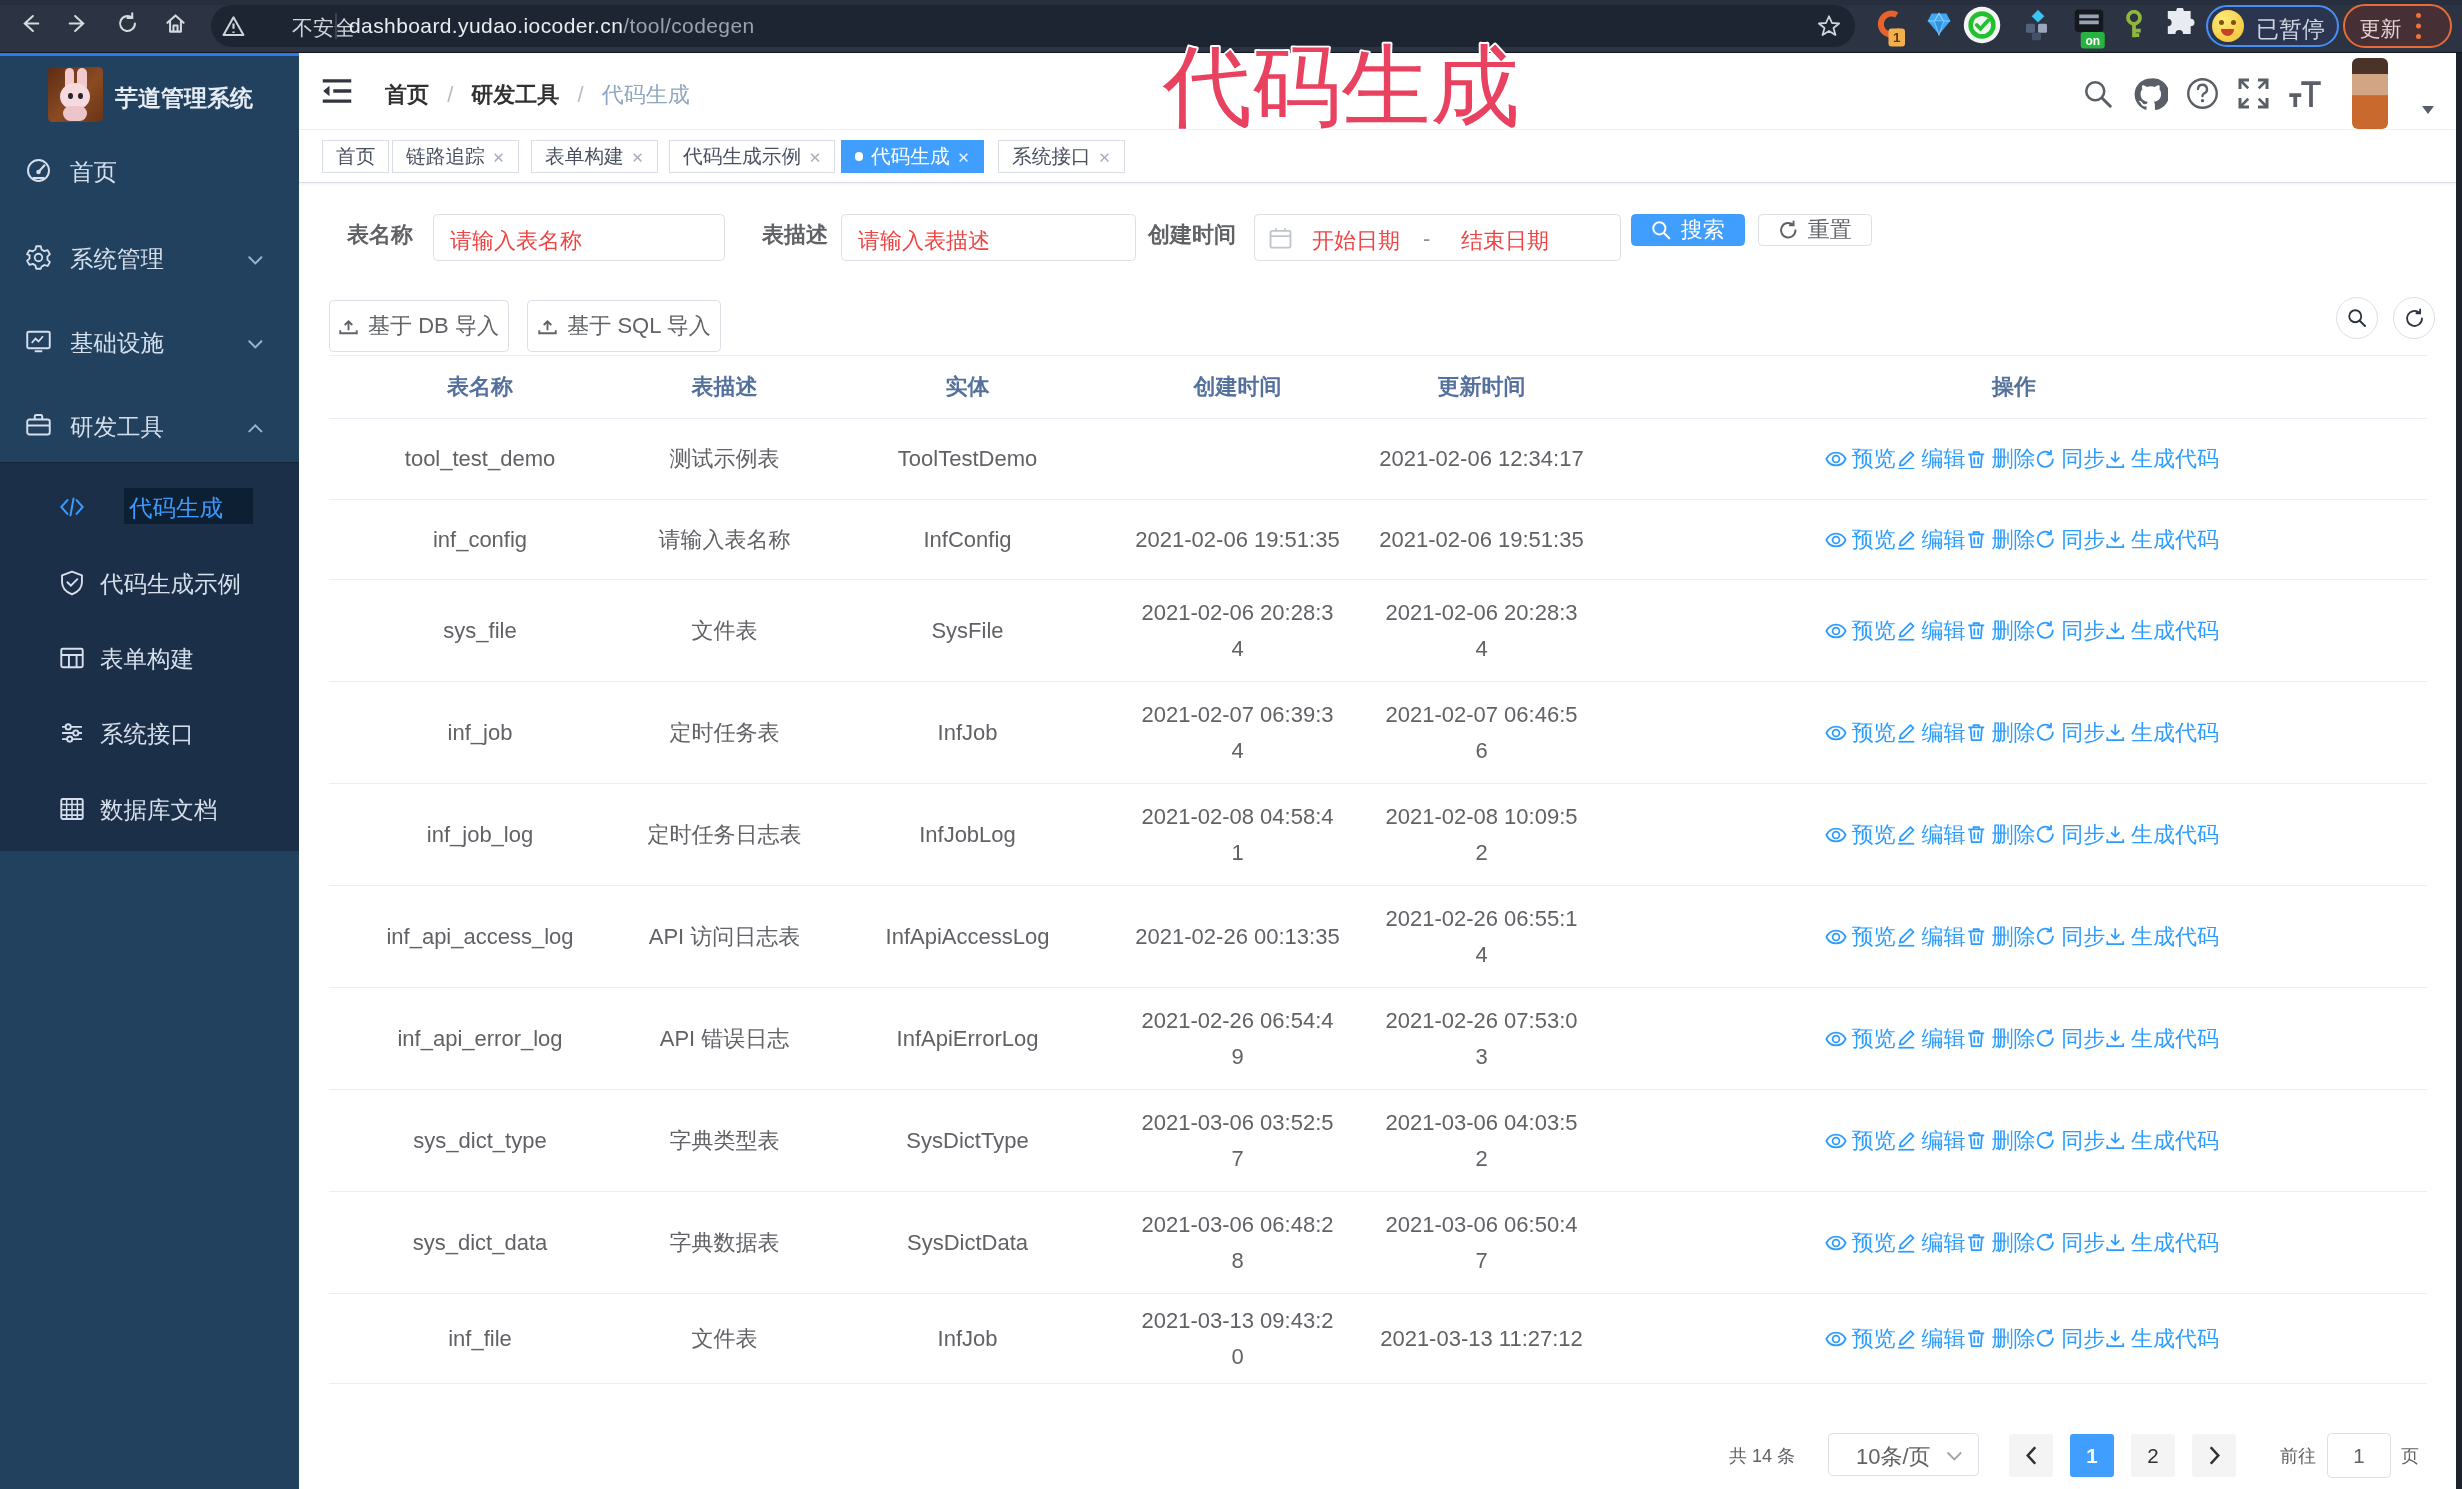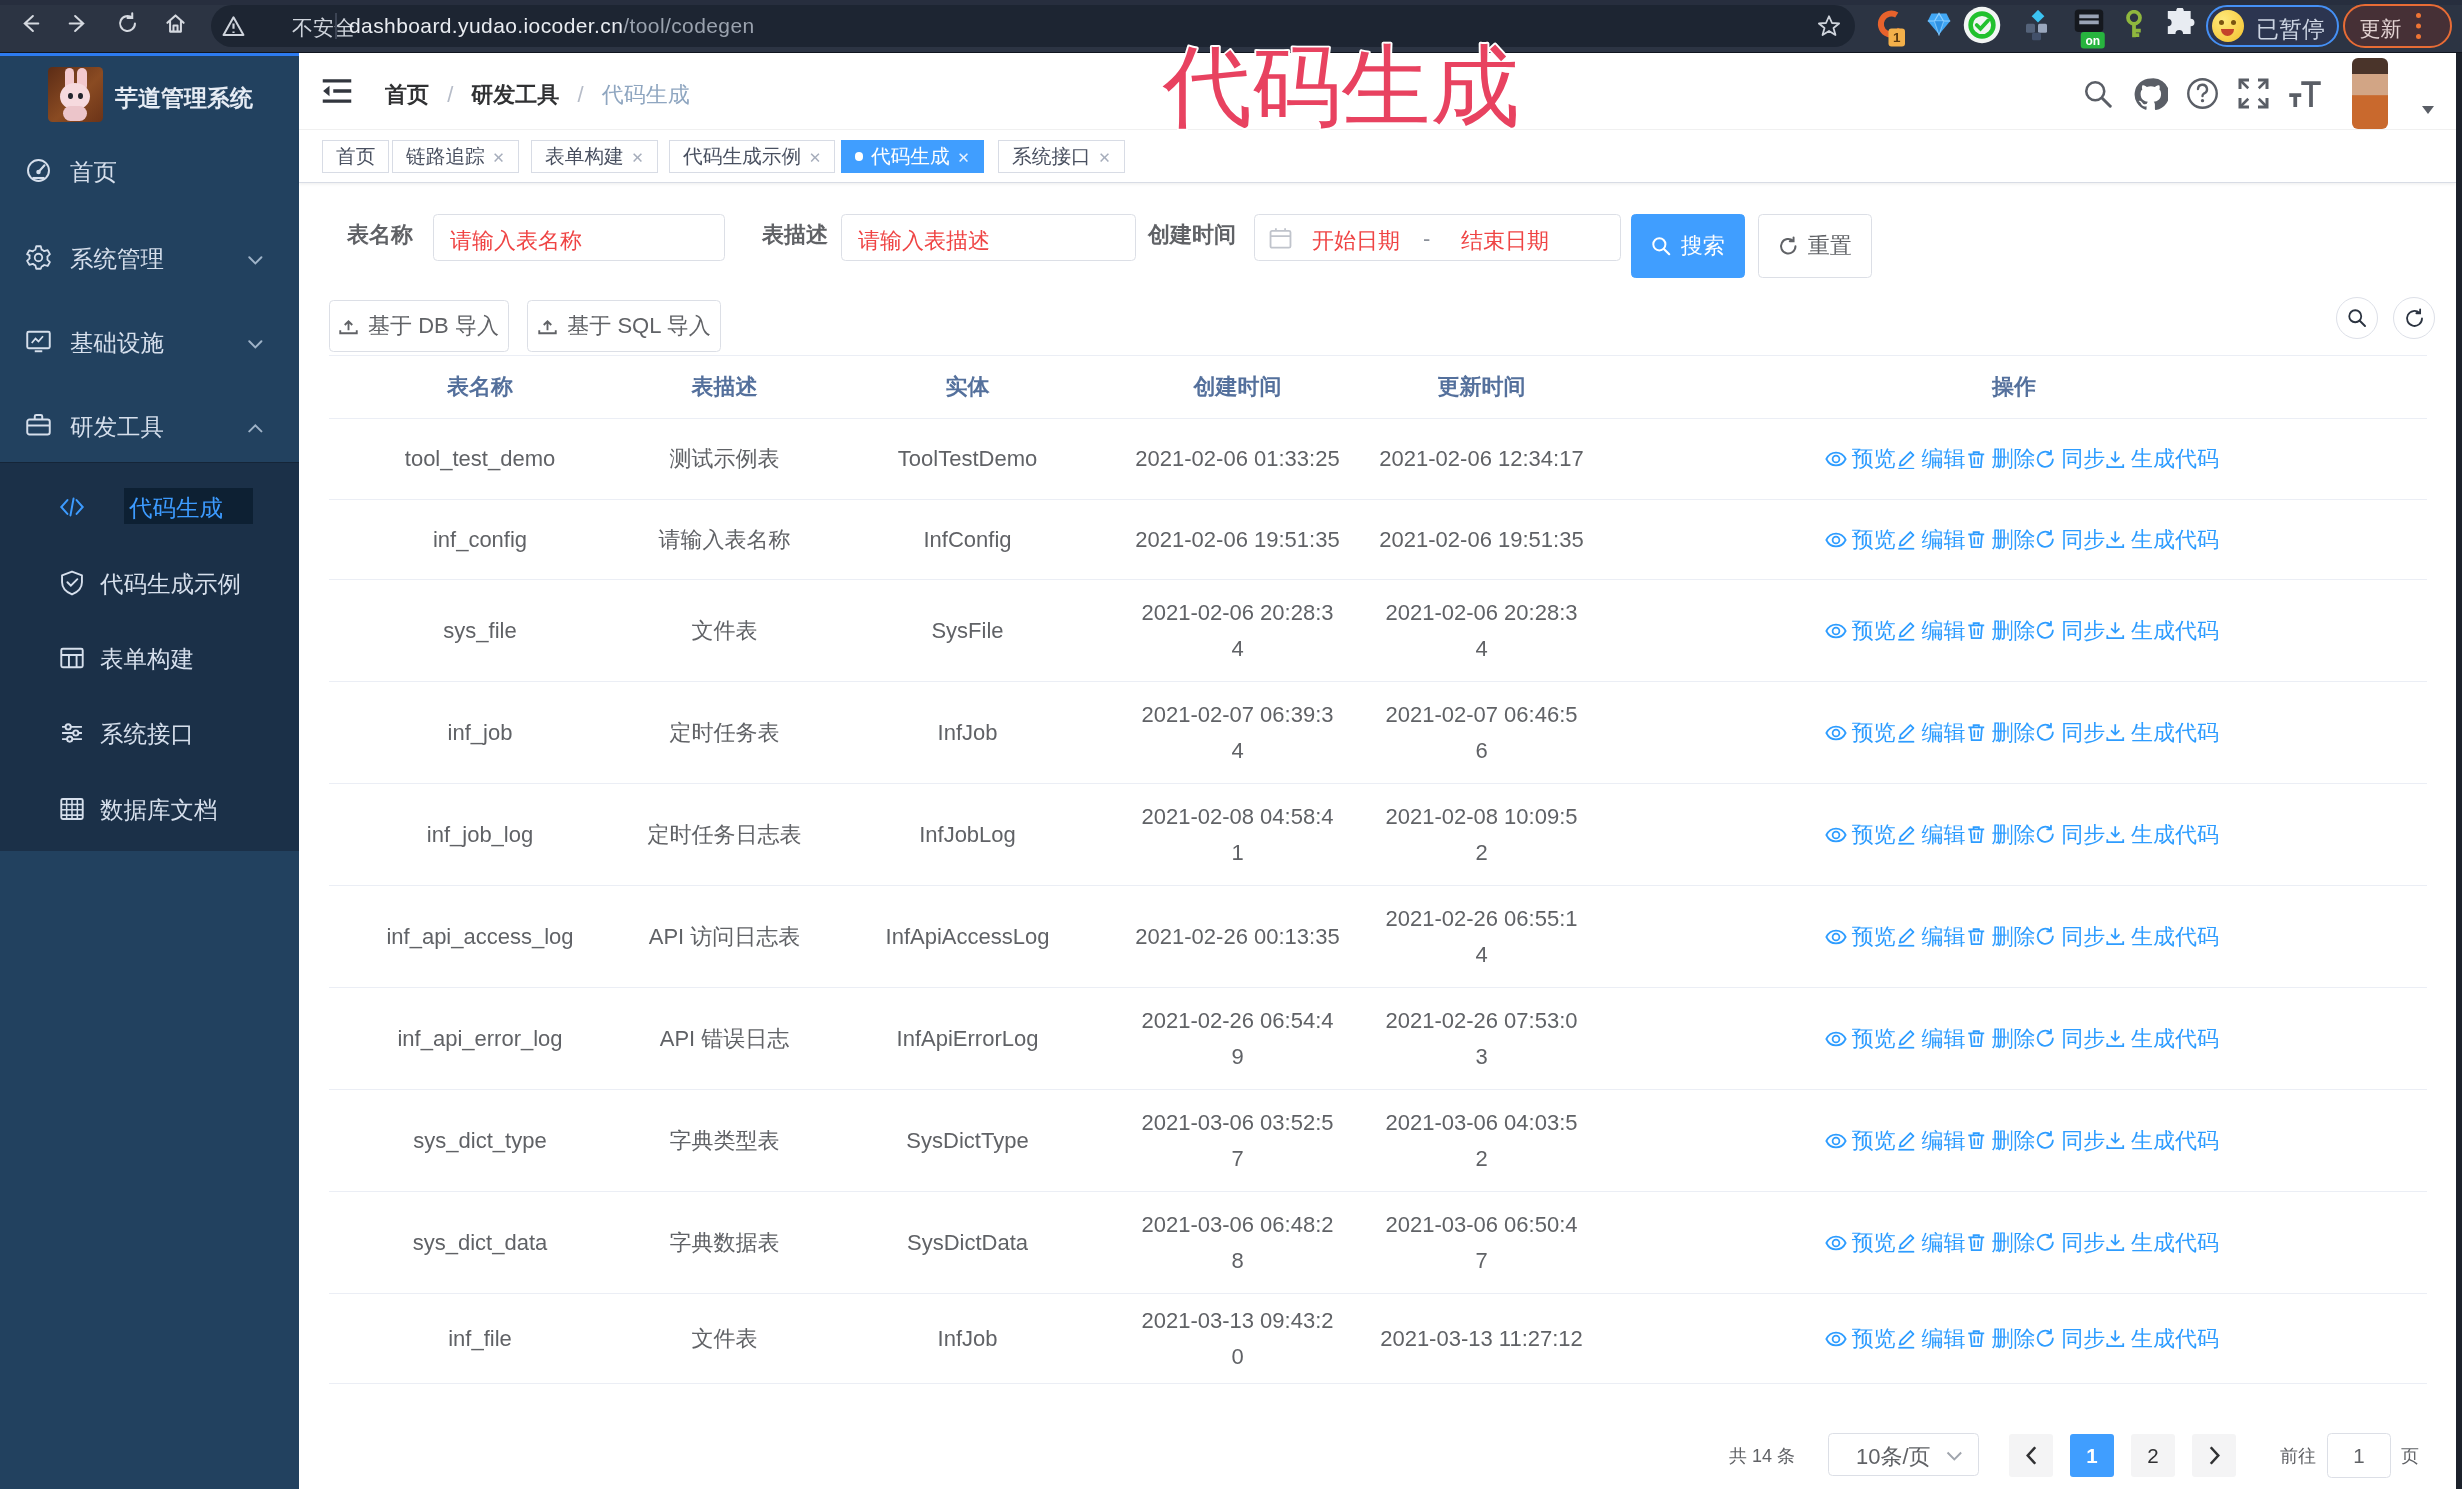--- a/index.html
+++ b/index.html
@@ -65,21 +65,21 @@
 .tag { position:absolute; top:9.8px; height:33px; line-height:31px; background:#fff; border:0.8px solid #d8dce5; color:#495060; font-size:19.7px; padding:0 13px; }
 .tag .x { display:inline-block; margin-left:7.6px; color:#a6adbb; font-size:15px; }
 .tag.act { background:#409eff; border-color:#409eff; color:#fff; }
 .tag.act .x { color:#e8f2ff; }
 .tag.act:before { content:""; display:inline-block; width:8.3px; height:8.3px; border-radius:50%; background:#fff; margin-right:7.6px; position:relative; top:-2.3px; }
 
 
 .flabel { position:absolute; font-size:22px; font-weight:bold; color:#606266; top:167px; }
 .inp { position:absolute; top:161px; height:47px; border:0.8px solid #dcdfe6; border-radius:4.5px; background:#fff; }
 .ph { position:absolute; left:16px; top:10.6px; font-size:22px; color:#ef4444; }
-.btn { position:absolute; top:161px; height:64px; border-radius:4.5px; font-size:22px; display:flex; align-items:center; justify-content:center; gap:9px; }
+.btn { position:absolute; top:161px; height:32px; border-radius:4.5px; font-size:22px; display:flex; align-items:center; justify-content:center; gap:9px; }
 .btn.blue { background:#409eff; color:#fff; border:0.8px solid #409eff; }
 .btn.plain { background:#fff; color:#606266; border:0.8px solid #dcdfe6; }
 .cbtn { position:absolute; top:244px; width:42px; height:42px; border-radius:50%; border:0.8px solid #dde0e8; background:#fff; display:flex; align-items:center; justify-content:center; }
 
 
 .tbl { position:absolute; left:29.5px; top:302px; width:2098px; }
 .trow { position:relative; border-bottom:0.8px solid #ebeef5; }
 .cell { position:absolute; top:0; height:100%; display:flex; align-items:center; justify-content:center; text-align:center; font-size:22px; color:#606266; line-height:36px; }
 .hrow .cell { color:#54709c; font-weight:bold; }
 .ops { position:absolute; left:1496px; top:0; height:100%; display:flex; align-items:center; white-space:nowrap; }
@@ -370,23 +370,20 @@
       <div class="trow" style="height:81px">
         <div class="cell" style="left:15px; width:273px">
           <span>tool_test_demo</span>
         </div>
         <div class="cell" style="left:275px; width:242px">
           <span>测试示例表</span>
         </div>
         <div class="cell" style="left:518px; width:242px">
           <span>ToolTestDemo</span>
         </div>
-        <div class="cell" style="left:788px; width:242px">
-          <span>2021-02-06 01:33:25</span>
-        </div>
         <div class="cell" style="left:1032px; width:242px">
           <span>2021-02-06 12:34:17</span>
         </div>
         <div class="ops">
    <span class="op"><svg width="22" height="22" viewBox="0 0 29 29">
               <path d="M14.5 6 C8 6 3.5 11 1.8 14.5 C3.5 18 8 23 14.5 23 C21 23 25.5 18 27.2 14.5 C25.5 11 21 6 14.5 6 Z" stroke="#2d9cff" stroke-width="2.3" fill="none"></path>
               <circle cx="14.5" cy="14.5" r="4.5" stroke="#2d9cff" stroke-width="2.3" fill="none"></circle>
             </svg>预览</span>
    <span class="op"><svg width="20.5" height="20.5" viewBox="0 0 27 27">
               <path d="M19 4 L23 8 L10 21 L5 22 L6 17 Z" stroke="#2d9cff" stroke-width="2.3" fill="none" stroke-linejoin="round"></path>

